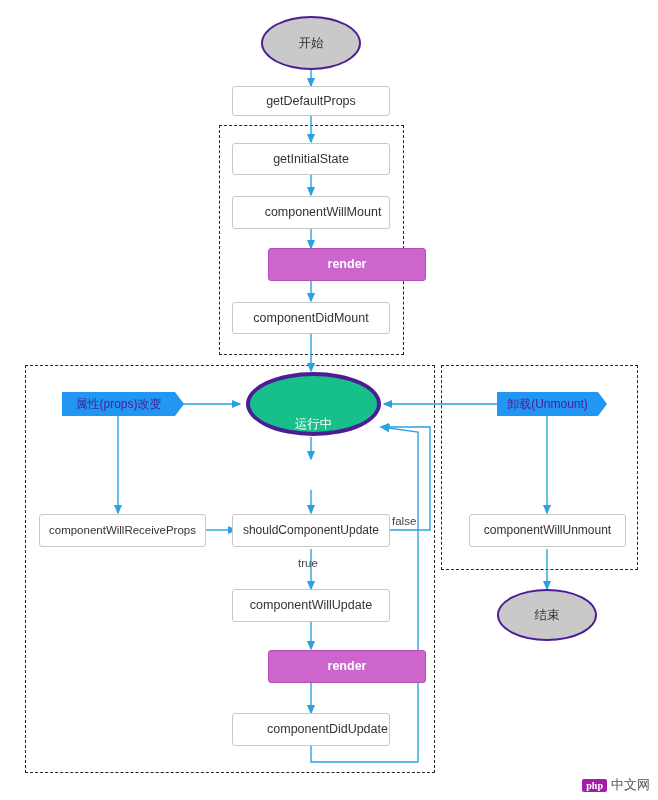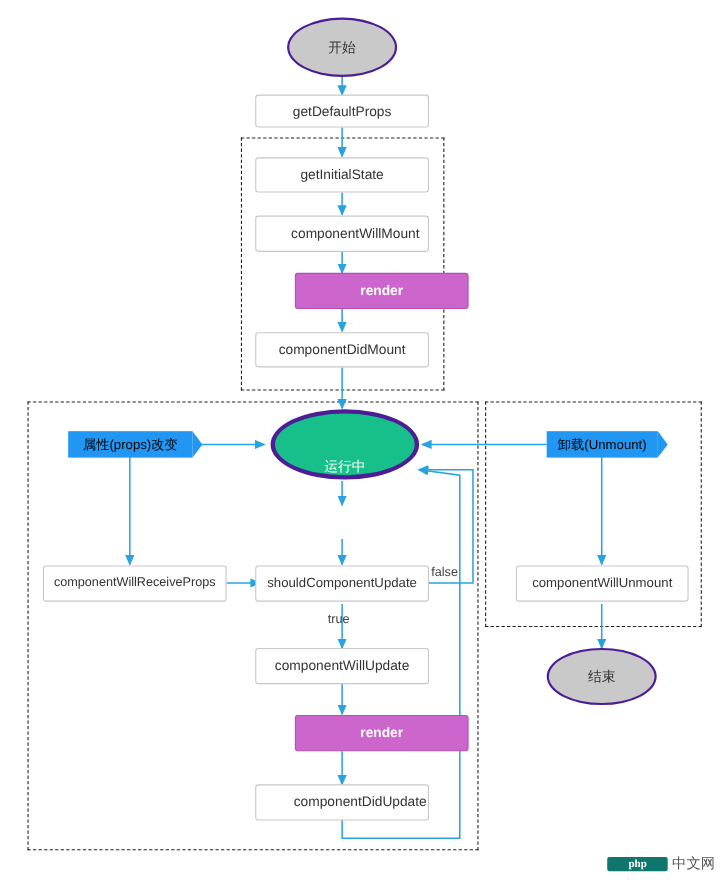--- a/index.html
+++ b/index.html
@@ -46,21 +46,21 @@
   .ellipse-green{
     background:#17c08a;
     border:4px solid #4c1d95;
     border-radius:50%;
     color:#ffffff;
     font-size:12.5px;
     align-items:flex-end;
   }
   .flag{
     background:#2196f3;
-    color:#000000;
+    color:#4c1d95;
     font-size:12px;
     border:none;
     justify-content:center;
   }
   .flag-right::after{
     content:"";
     position:absolute;
     right:-9px;top:0;
     width:0;height:0;
     border-top:12px solid transparent;
@@ -77,22 +77,22 @@
     font-size:11.5px;
     color:#444;
   }
   .watermark{
     position:absolute;
     right:8px;bottom:6px;
     display:flex;align-items:center;gap:4px;
     font-size:13px;color:#555;
   }
   .wm-badge{
-    background:#0f766e;color:#fff;font-size:10px;
-    padding:1px 19px;border-radius:2px;font-weight:bold;
+    background:#a21caf;color:#fff;font-size:10px;
+    padding:1px 4px;border-radius:2px;font-weight:bold;
     font-family:"Liberation Serif", serif;
   }
 </style>
 </head>
 <body>
 
 <div id="stage">
 
   <div class="dashed" style="left:219px;top:125px;width:185px;height:230px;"></div>
   <div class="dashed" style="left:25px;top:365px;width:410px;height:408px;"></div>

